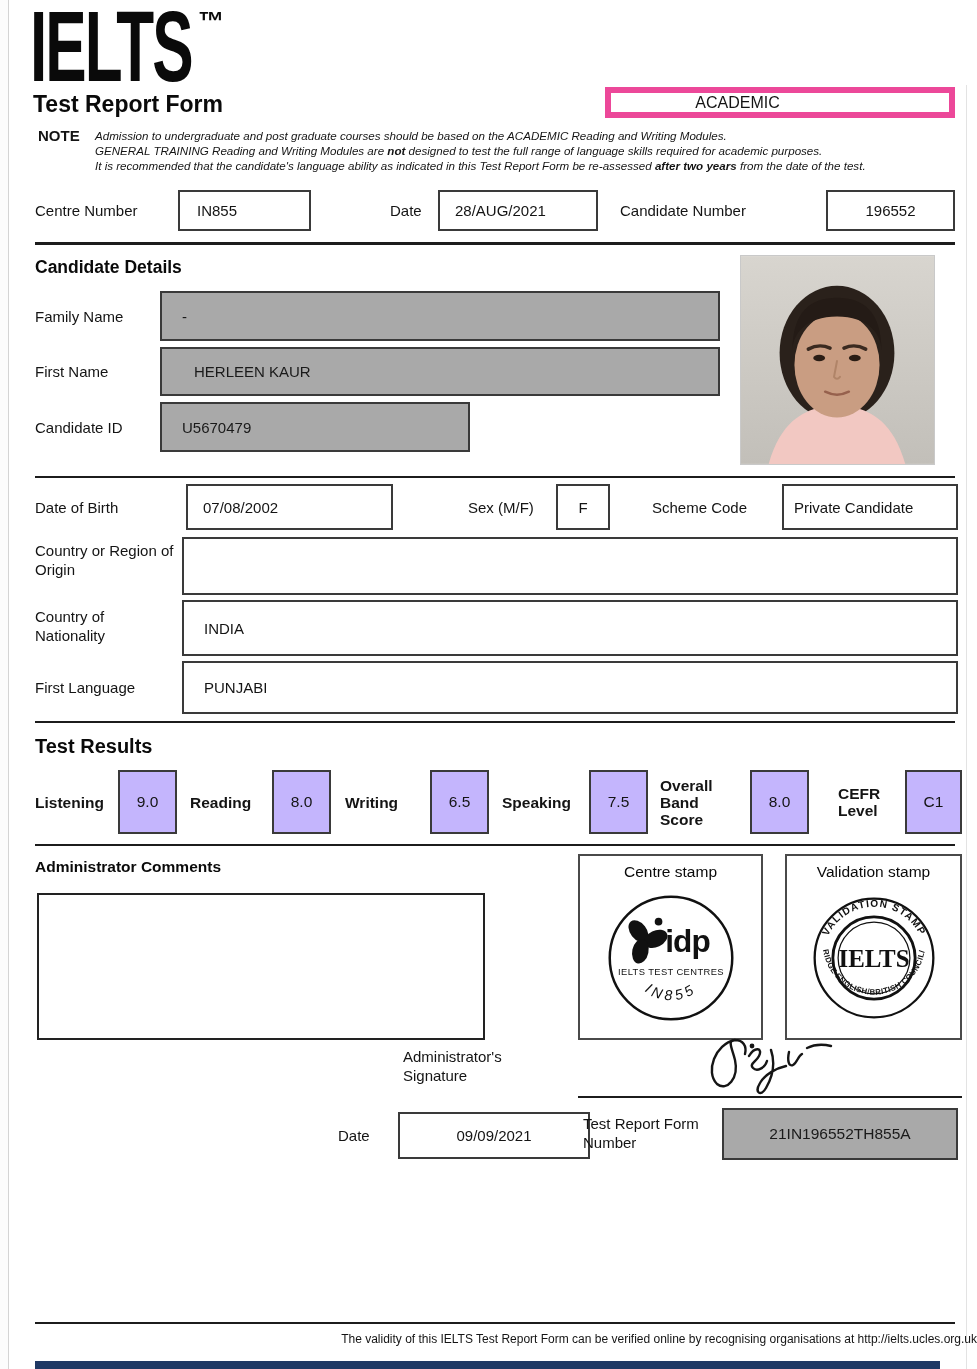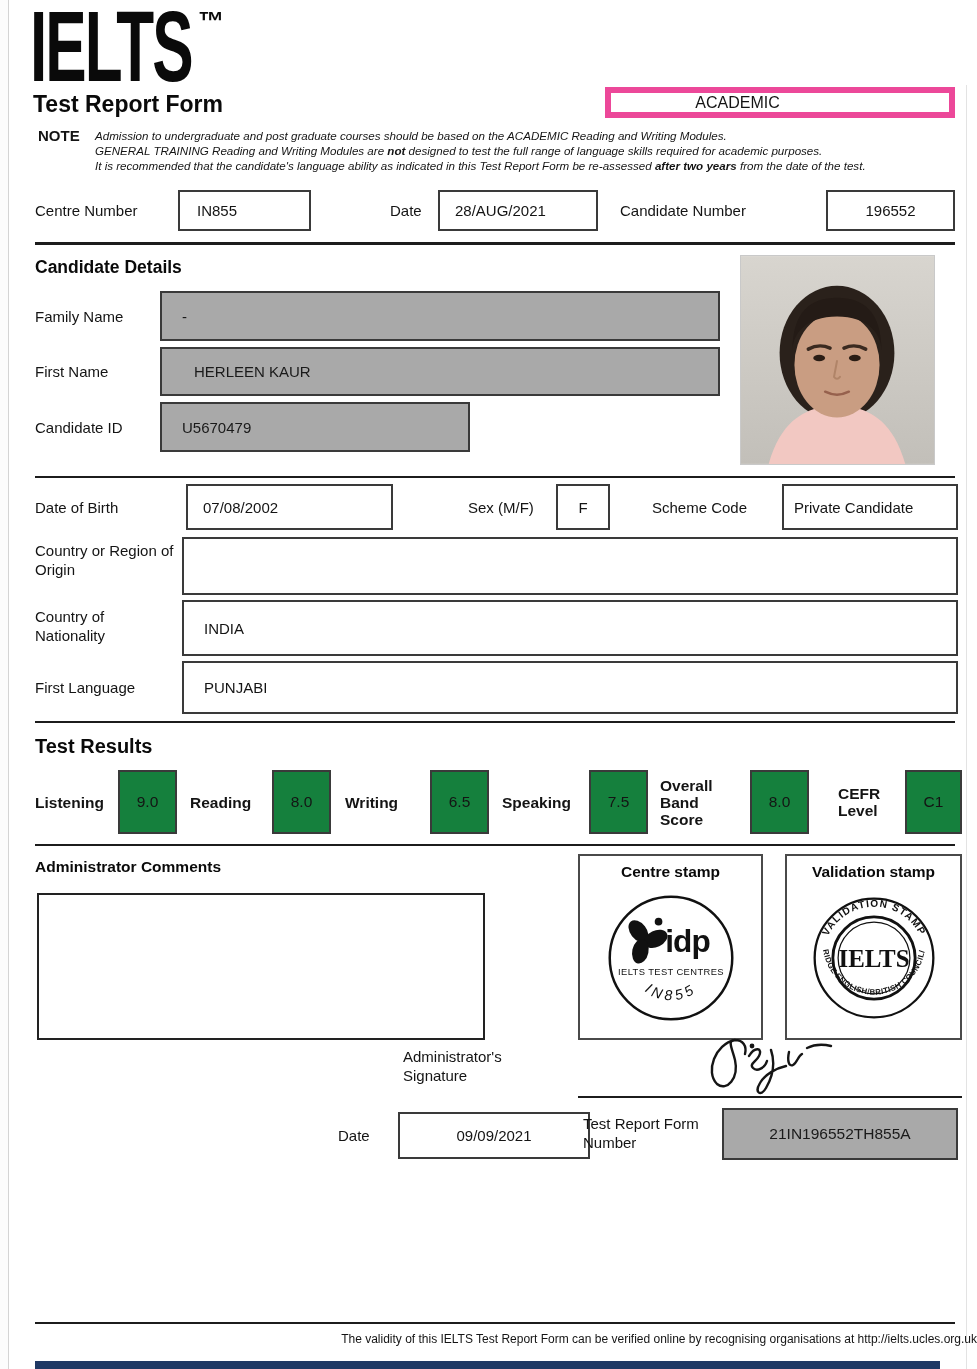--- a/index.html
+++ b/index.html
@@ -55,35 +55,35 @@
   .l-origin{left:35px;top:541px;width:150px}
   .b-origin{left:182px;top:537px;width:776px;height:58px;padding-left:20px}
   .l-nat{left:35px;top:607px;width:110px}
   .b-nat{left:182px;top:600px;width:776px;height:56px;padding-left:20px}
   .l-lang{left:35px;top:661px;height:53px}
   .b-lang{left:182px;top:661px;width:776px;height:53px;padding-left:20px}
   .hr3{left:35px;top:721px;width:920px;height:2px}
   
   .h-results{left:35px;top:735px;font-size:20px}
   .score-label{position:absolute;top:770px;height:64px;display:flex;align-items:center;font-weight:bold;font-size:15.5px;line-height:17px}
-  .score-box{position:absolute;top:770px;width:59px;height:64px;border:2px solid #3a3a3a;background:#15803d;display:flex;align-items:center;justify-content:center;font-size:15.5px}
+  .score-box{position:absolute;top:770px;width:59px;height:64px;border:2px solid #3a3a3a;background:#c4b5fd;display:flex;align-items:center;justify-content:center;font-size:15.5px}
   .sl1{left:35px}.sb1{left:118px}
   .sl2{left:190px}.sb2{left:272px}
   .sl3{left:345px}.sb3{left:430px}
   .sl4{left:502px}.sb4{left:589px}
   .sl5{left:660px;width:75px}.sb5{left:750px}
   .sl6{left:838px;width:55px}.sb6{left:905px;width:57px}
   .hr4{left:35px;top:844px;width:920px;height:2px}
   
   .h-comments{left:35px;top:858px;font-size:15.5px}
   .comments-box{left:37px;top:893px;width:448px;height:147px;border:2px solid #222;background:#fff}
   .stamp-box{position:absolute;top:854px;height:186px;border:2px solid #4a4a4a;background:#fff}
   .centre-stamp-box{left:578px;width:185px}
   .validation-stamp-box{left:785px;width:177px}
-  .stamp-h{text-align:center;margin-top:7px;font-size:15.5px;font-weight:bold;color:#0a0a0a}
+  .stamp-h{text-align:center;margin-top:7px;font-size:15.5px;font-weight:normal;color:#0a0a0a}
   .stamp-svg{display:block;margin:10px auto 0}
   .l-sig{left:403px;top:1047px;width:130px}
   .sig-wrap{left:695px;top:1032px;width:175px;height:68px}
   .hr5{left:578px;top:1096px;width:384px;height:2px}
   
   .l-date2{left:338px;top:1112px;height:47px}
   .b-date2{left:398px;top:1112px;width:192px;height:47px}
   .l-trf{left:583px;top:1114px;width:140px}
   .g-trf{left:722px;top:1108px;width:236px;height:52px;font-size:15.5px}
   

